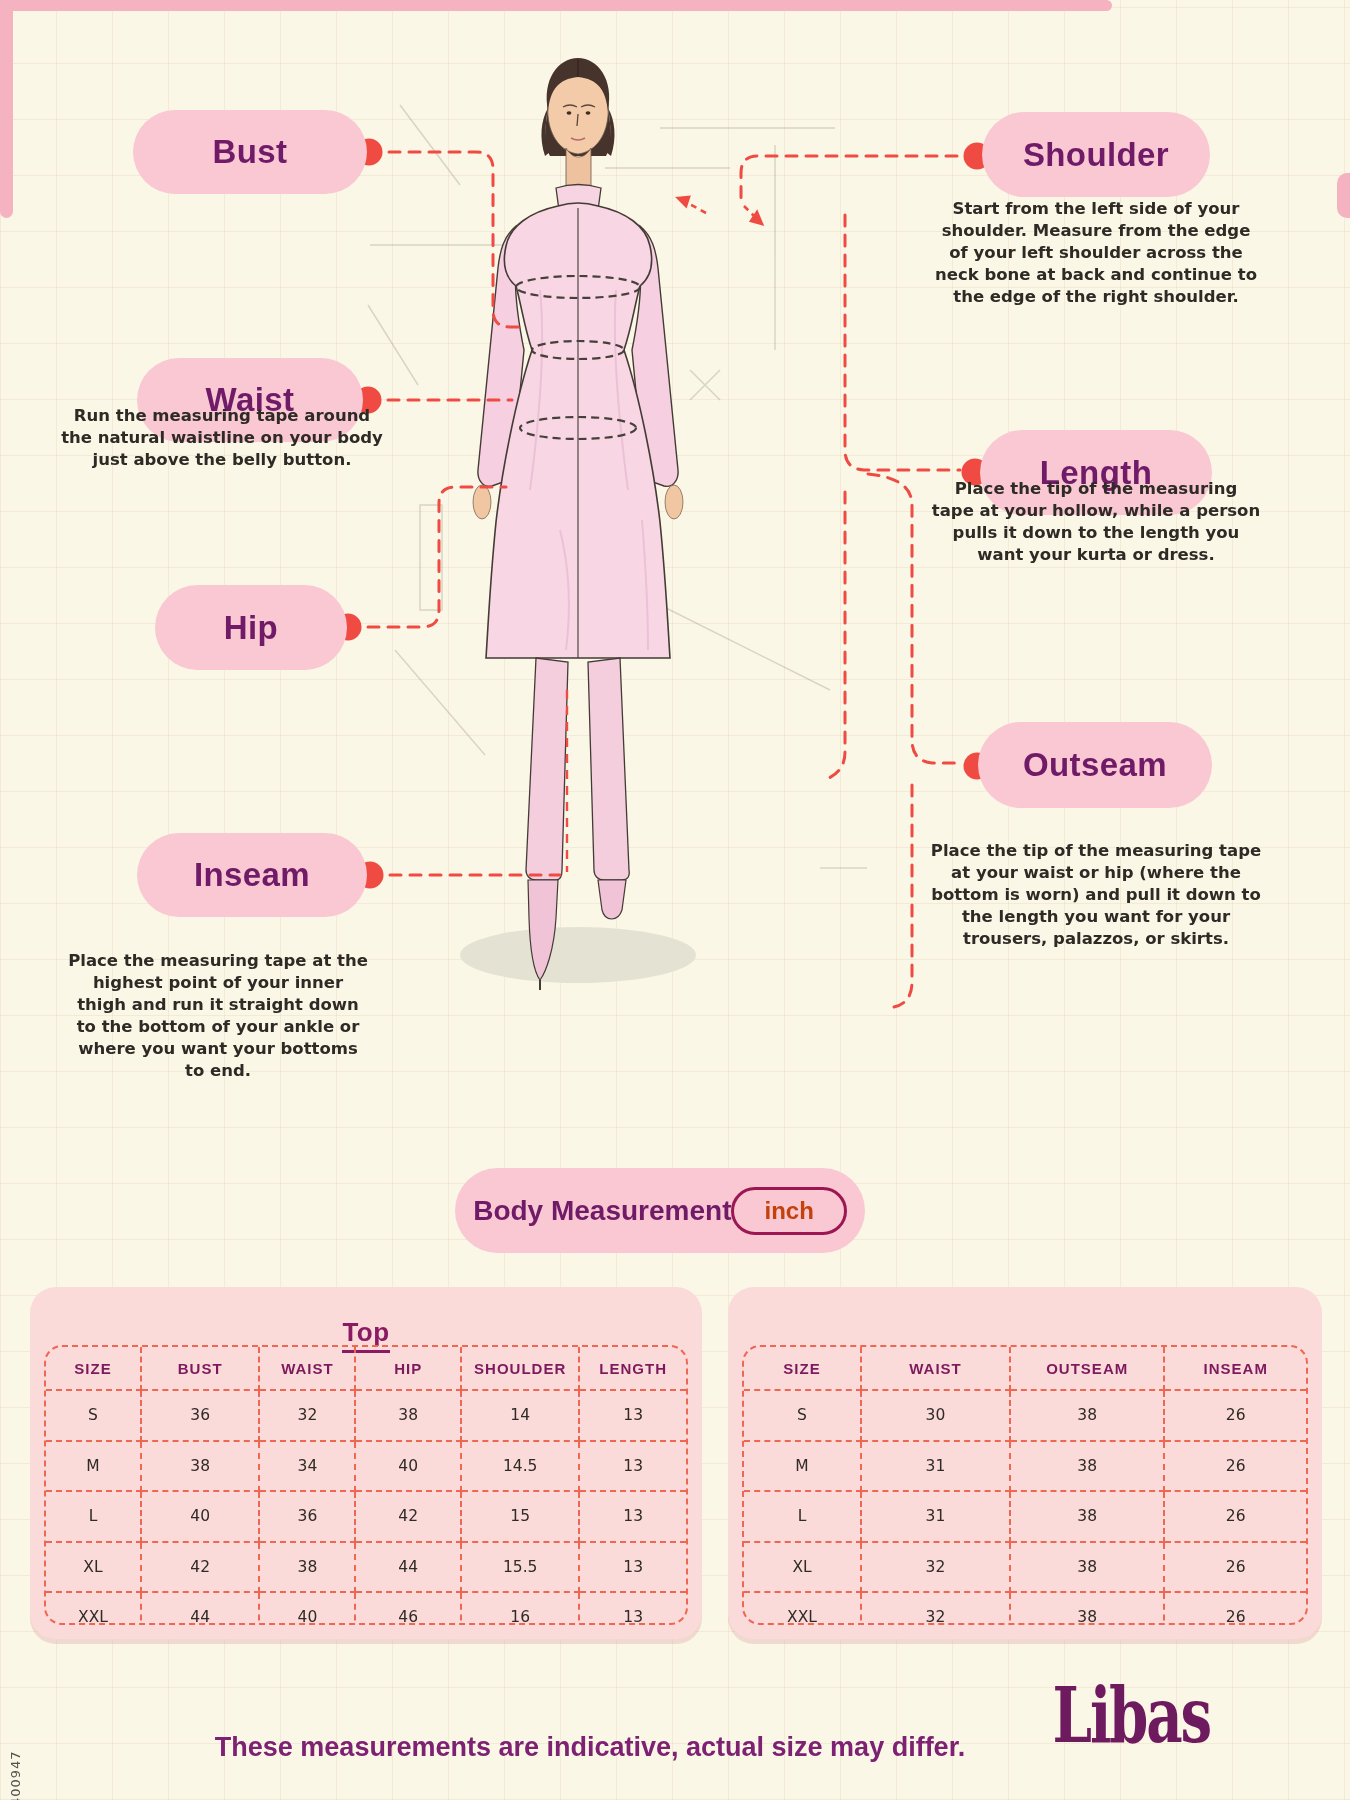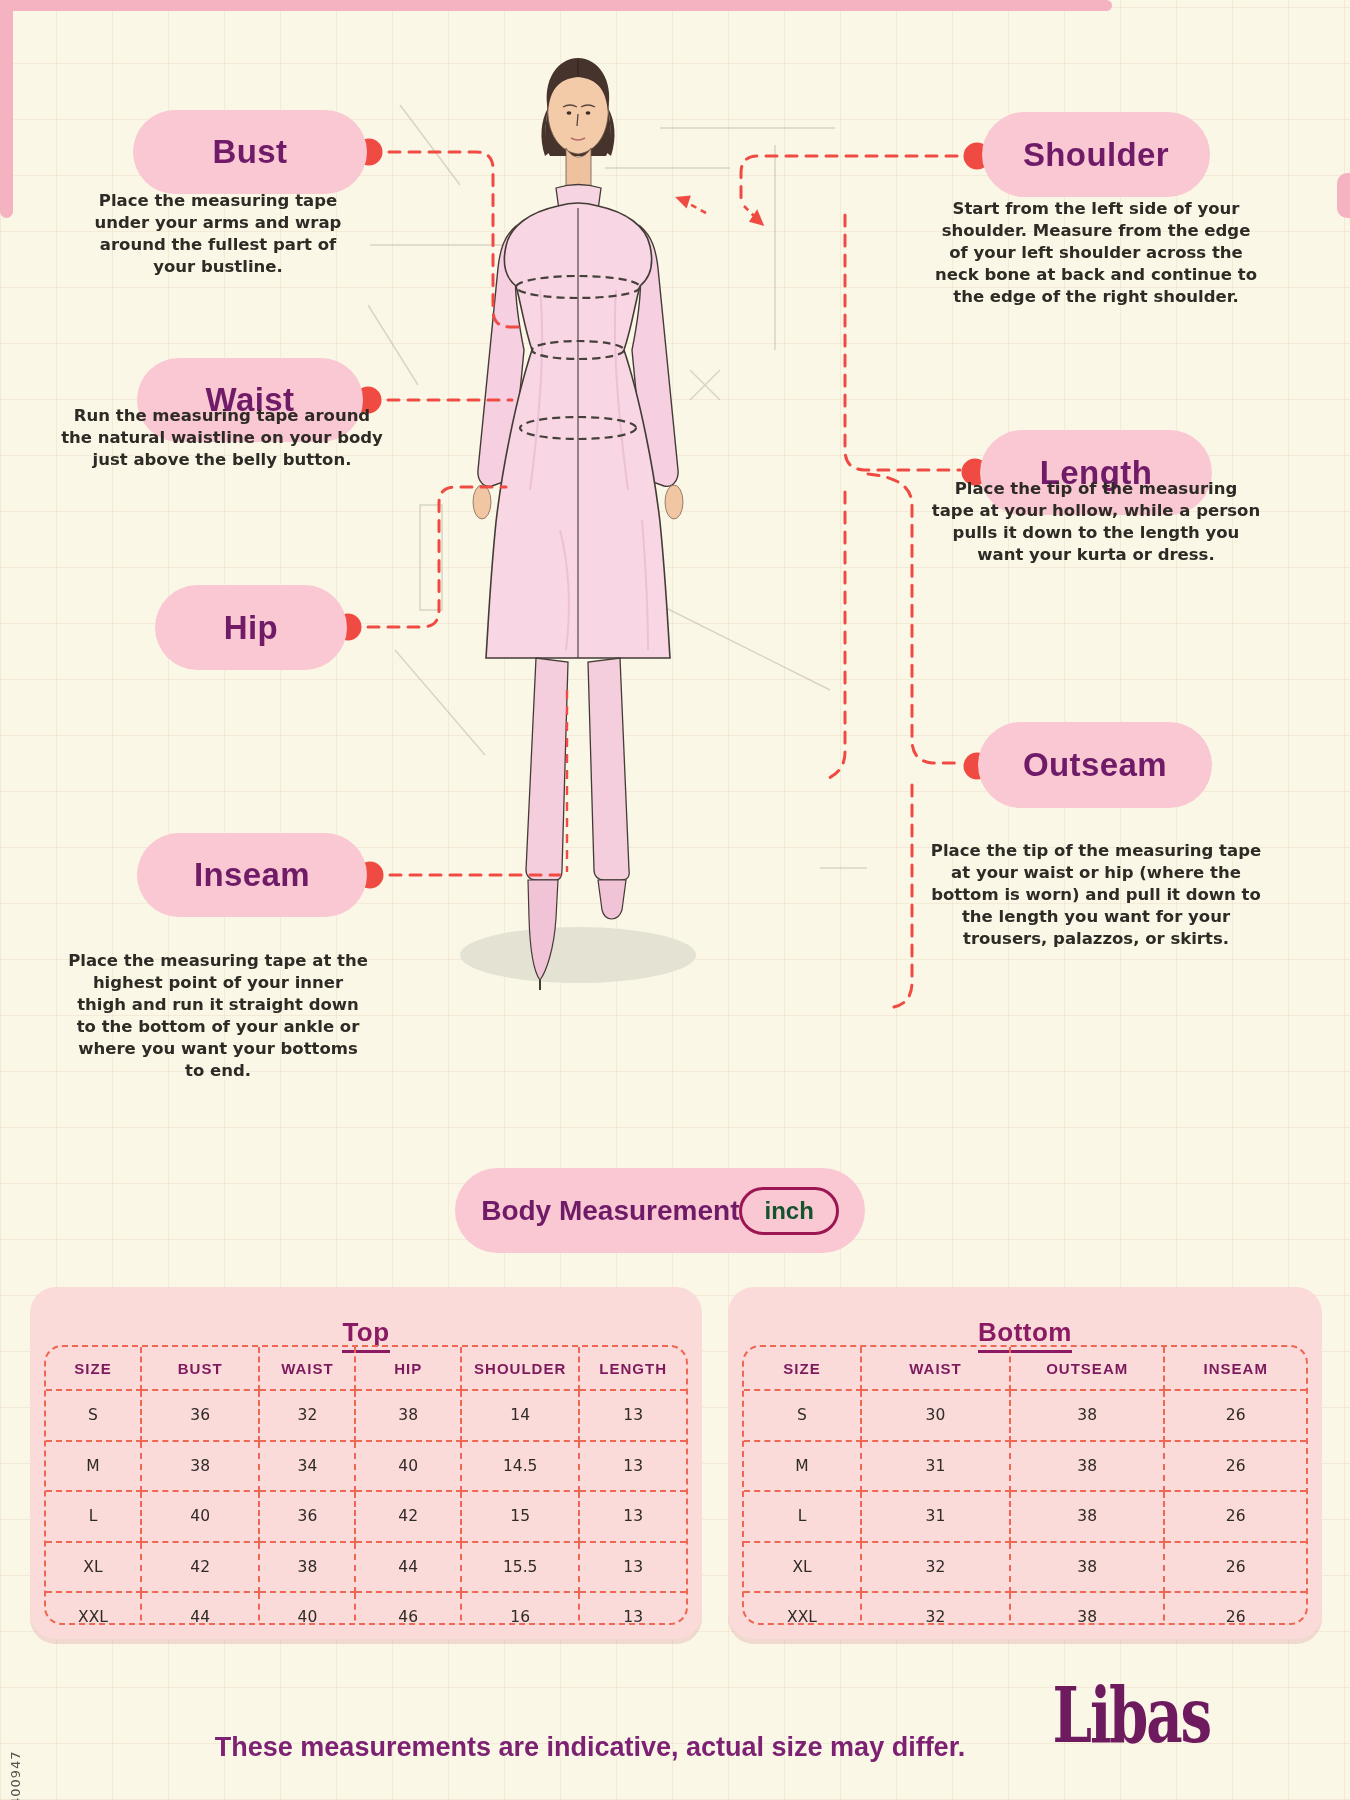--- a/index.html
+++ b/index.html
@@ -22,22 +22,22 @@
   .desc{
     color:#2e2a25;font-size:16.5px;line-height:1.33;text-align:center;font-weight:600;
     font-family:"DejaVu Sans", sans-serif;
   }
   
   .bm-pill{
     background:#f9c8d2;border-radius:48px;display:flex;align-items:center;justify-content:center;
   }
   .bm-label{color:#6f1b68;font-weight:700;font-size:28px;}
   .unit-pill{
-    border:3px solid #9c1653;color:#14532d;font-weight:700;font-size:24px;
-    border-radius:36px;padding:9px 22px;line-height:1;
+    border:3px solid #9c1653;color:#c2410c;font-weight:700;font-size:24px;
+    border-radius:36px;padding:9px 30px;line-height:1;
   }
   
   .card{background:#fbdada;border-radius:26px;box-shadow:0 5px 0 rgba(222,160,160,.35);}
   .card-title{
     text-align:center;margin-top:14px;
   }
   .card-title span{
     display:inline-block;color:#8a1a62;font-weight:700;font-size:26px;
     border-bottom:3px solid #8a1a62;padding-bottom:2px;letter-spacing:.5px;margin-top:16px;
   }
@@ -175,21 +175,20 @@
       <circle cx="370" cy="875" r="13.5"></circle>
       <circle cx="977" cy="156" r="13.5"></circle>
       <circle cx="975" cy="472" r="13.5"></circle>
       <circle cx="977" cy="766" r="13.5"></circle>
     </g>
   </svg>
 
   <div class="abs pill" style="left:133px;top:110px;width:234px;height:84px;">
     <span>Bust</span>
   </div>
-  <div class="abs desc" style="left:93px;top:190px;width:250px;">Place the measuring tape under your arms and wrap around the fullest part of your bustline.</div>
 
   <div class="abs pill" style="left:137px;top:358px;width:226px;height:84px;">
     <span>Waist</span>
   </div>
   <div class="abs desc" style="left:57px;top:405px;width:330px;">Run the measuring tape around the natural waistline on your body just above the belly button.</div>
 
   <div class="abs pill" style="left:155px;top:585px;width:192px;height:85px;">
     <span>Hip</span>
   </div>
 
@@ -268,23 +267,20 @@
           <div class="tcell">44</div>
           <div class="tcell">40</div>
           <div class="tcell">46</div>
           <div class="tcell">16</div>
           <div class="tcell">13</div>
         </div>
       </div>
   </div>
 
   <div class="abs card" style="left:728px;top:1287px;width:594px;height:352px;">
-    <div class="card-title">
-      <span>Bottom</span>
-    </div>
     <div class="dtable table-bottom">
         <div class="trow thead">
           <div class="tcell">SIZE</div>
           <div class="tcell">WAIST</div>
           <div class="tcell">OUTSEAM</div>
           <div class="tcell">INSEAM</div>
         </div>
         <div class="trow">
           <div class="tcell">S</div>
           <div class="tcell">30</div>

